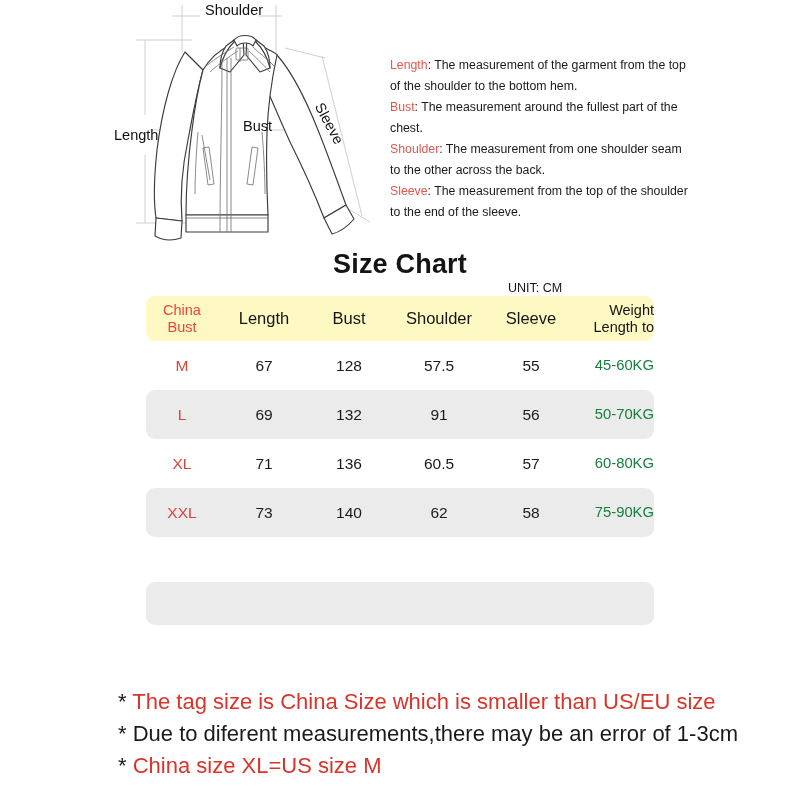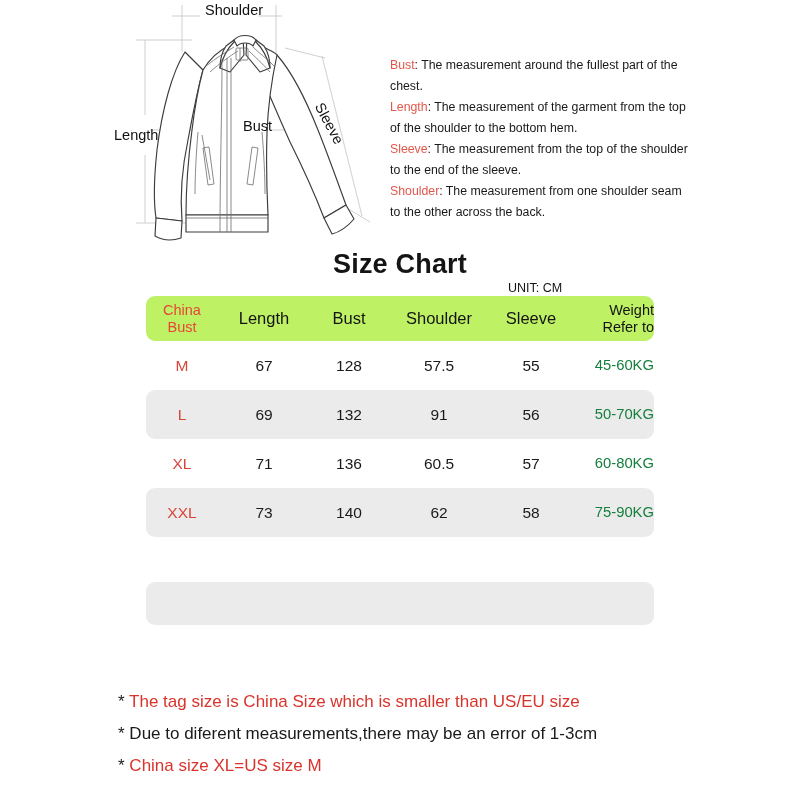--- a/index.html
+++ b/index.html
@@ -82,21 +82,21 @@
     top: 296px;
     width: 508px;
   }
   .srow {
     display: flex;
     align-items: center;
     height: 49px;
     border-radius: 9px;
   }
   .srow.header {
-    background: #bef264;
+    background: #fef9c3;
     height: 45px;
   }
   .srow.alt { background: #ebebeb; }
   .srow.empty {
     background: #ebebeb;
     height: 43px;
     margin-top: 45px;
   }
 
   .cell {
@@ -121,21 +121,21 @@
   .srow .c-weight { color: #15803d; font-size: 14.8px; }
 
   
   #notes {
     position: absolute;
     left: 118px;
     top: 686px;
     width: 600px;
   }
   #notes .note {
-    font-size: 17px;
+    font-size: 22px;
     line-height: 32px;
     color: #1a1a1a;
     white-space: nowrap;
   }
   #notes .note .star { color: #1a1a1a; }
   #notes .note.red-note .txt { color: #d9342b; }
   #notes .note.dark-note .txt { color: #1a1a1a; }
 </style>
 </head>
 <body>
@@ -217,43 +217,43 @@
     </g>
   </svg>
 
   <div class="diag-label" id="label-shoulder">Shoulder</div>
   <div class="diag-label" id="label-length">Length</div>
   <div class="diag-label" id="label-bust">Bust</div>
   <div class="diag-label" id="label-sleeve">Sleeve</div>
 </div>
 
 <div id="definitions">
+  <p><span class="term">Length</span><span>: The measurement of the garment from the top of the shoulder to the bottom hem.</span></p>
   <p><span class="term">Bust</span><span>: The measurement around the fullest part of the chest.</span></p>
-  <p><span class="term">Length</span><span>: The measurement of the garment from the top of the shoulder to the bottom hem.</span></p>
+  <p><span class="term">Shoulder</span><span>: The measurement from one shoulder seam to the other across the back.</span></p>
   <p><span class="term">Sleeve</span><span>: The measurement from the top of the shoulder to the end of the sleeve.</span></p>
-  <p><span class="term">Shoulder</span><span>: The measurement from one shoulder seam to the other across the back.</span></p>
 </div>
 
 <div id="chart-title">Size Chart</div>
 <div id="unit-label">UNIT: CM</div>
 
 <div id="size-table">
 
   <div class="srow header">
     <div class="cell c-size">
       <div>China</div>
       <div>Bust</div>
     </div>
     <div class="cell c-length">Length</div>
     <div class="cell c-bust">Bust</div>
     <div class="cell c-shoulder">Shoulder</div>
     <div class="cell c-sleeve">Sleeve</div>
     <div class="cell c-weight">
       <div>Weight</div>
-      <div>Refer to</div>
+      <div>Length to</div>
     </div>
   </div>
 
   <div class="srow">
     <div class="cell c-size">M</div>
     <div class="cell c-length">67</div>
     <div class="cell c-bust">128</div>
     <div class="cell c-shoulder">57.5</div>
     <div class="cell c-sleeve">55</div>
     <div class="cell c-weight">45-60KG</div>

